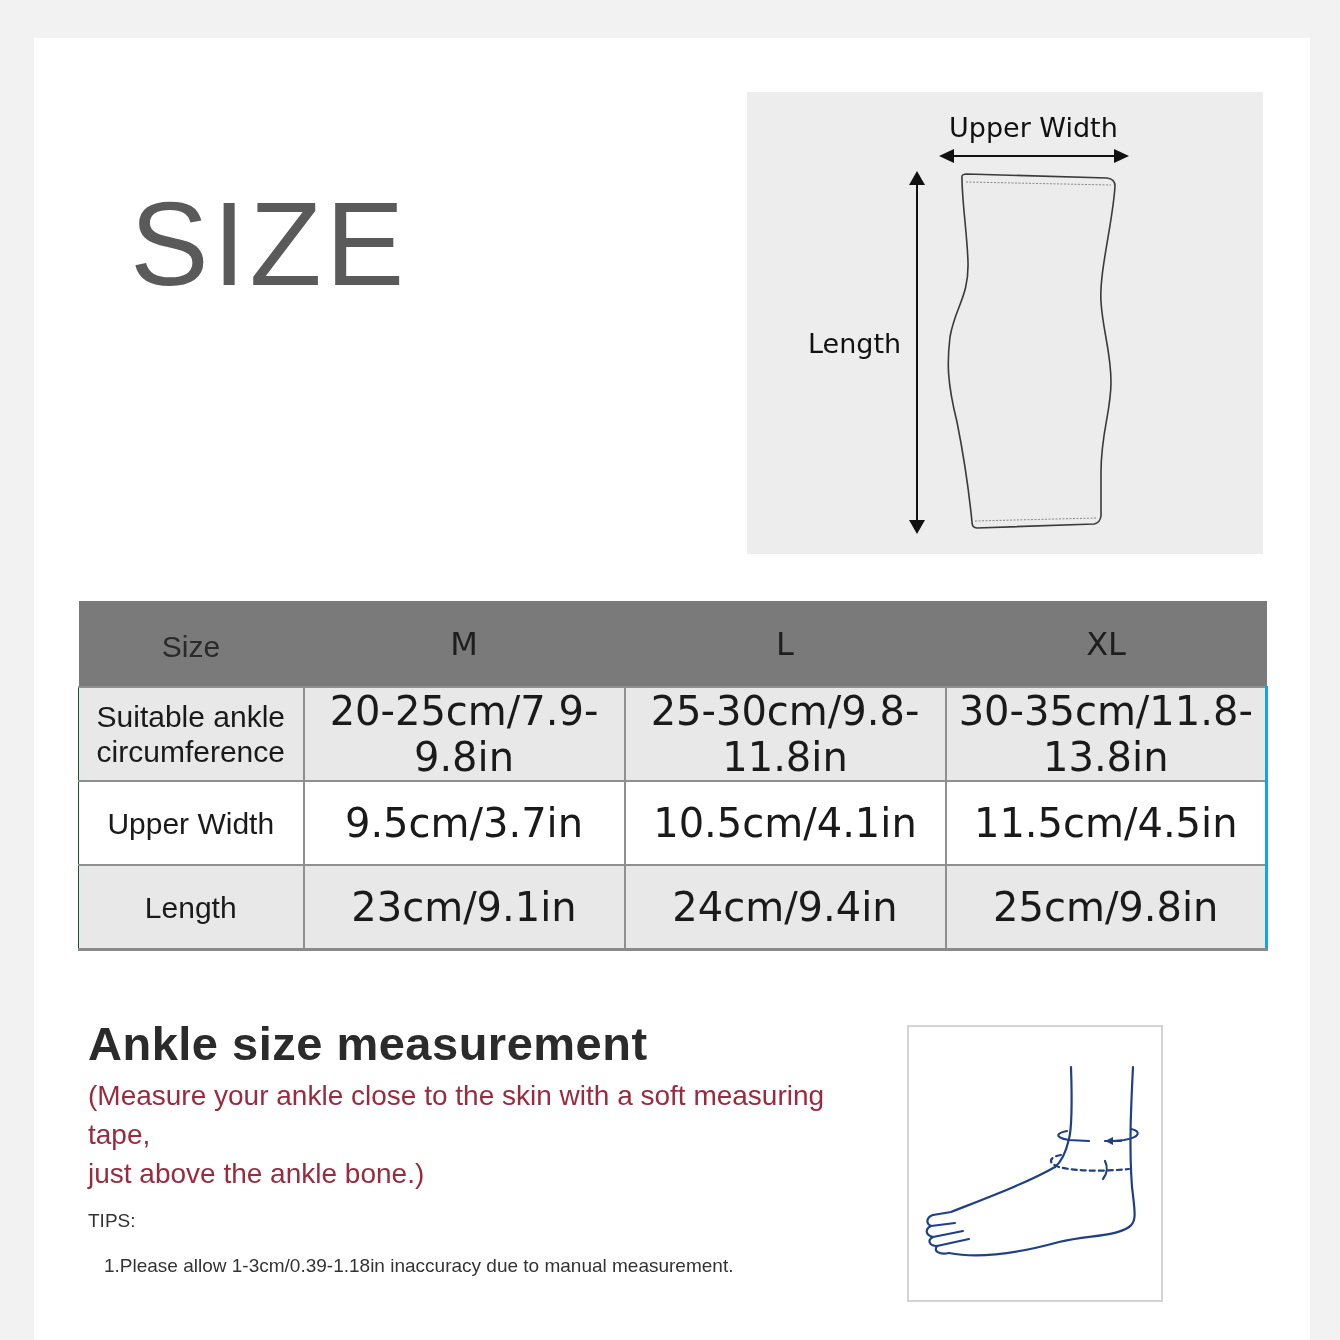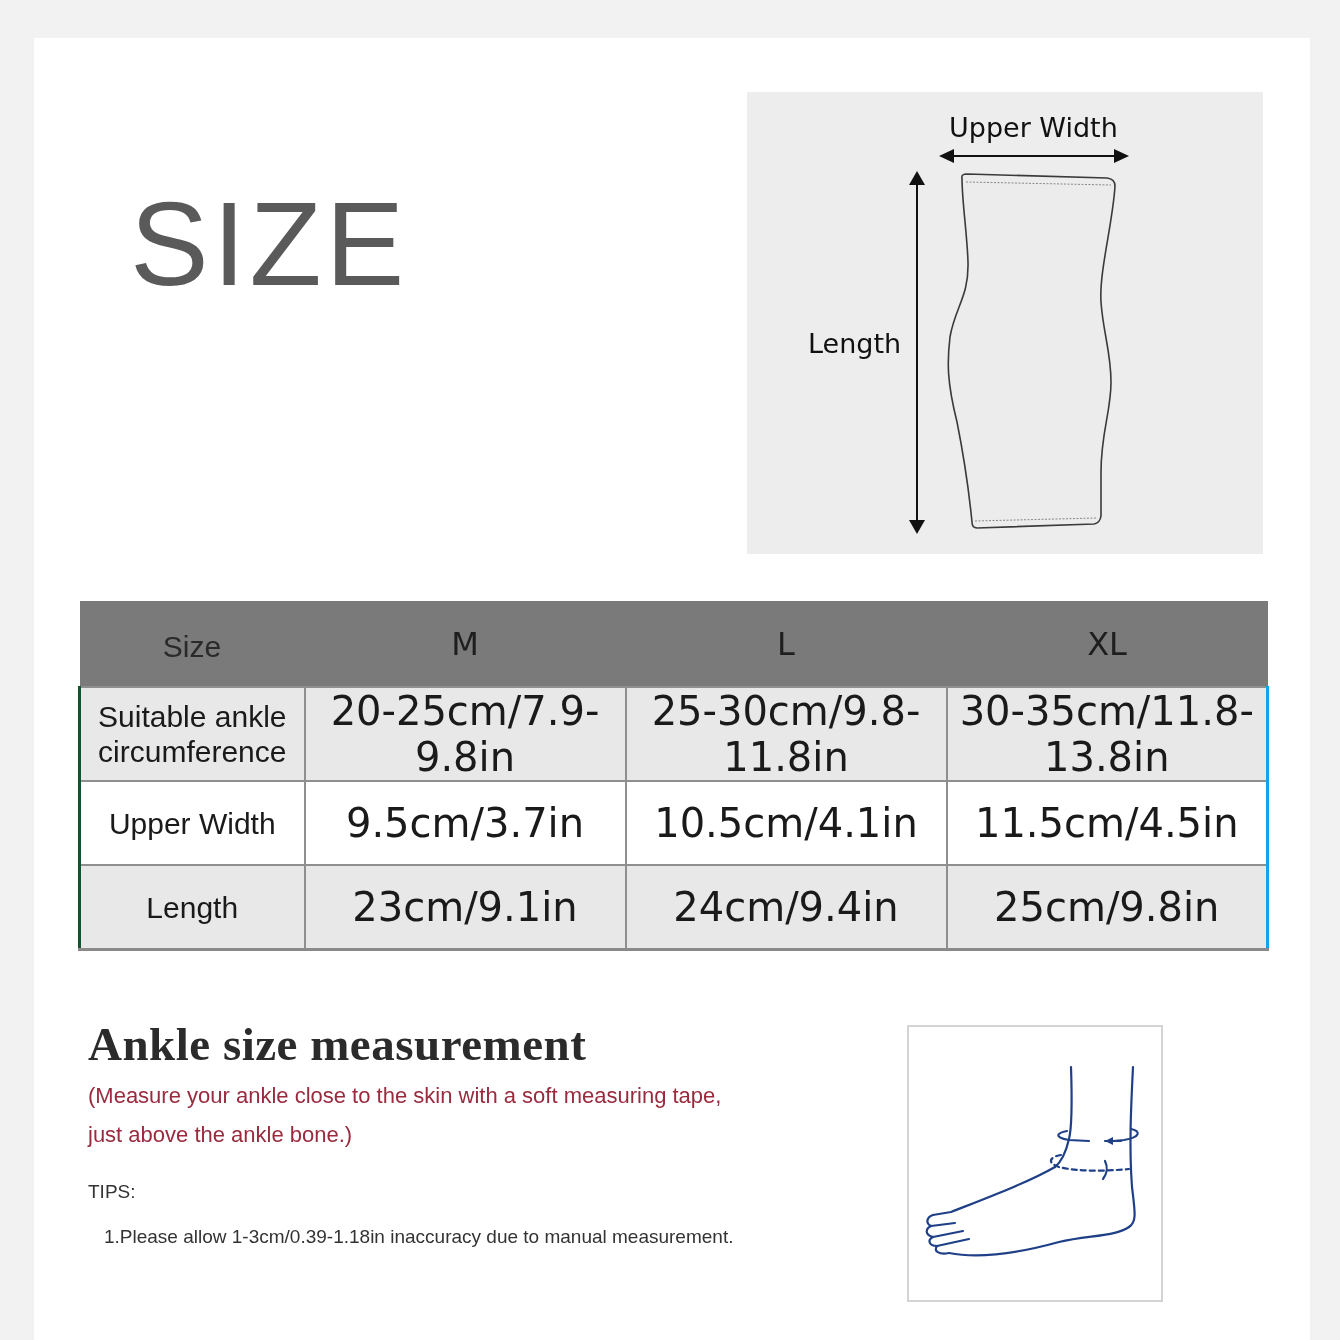--- a/index.html
+++ b/index.html
@@ -92,48 +92,48 @@
     font-size: 30px;
     line-height: 35px;
   }
   .size-table td.val {
     font-family: "DejaVu Sans", sans-serif;
     font-size: 40px;
   }
   .size-table tr.r0 td { background: #e8e8e8; height: 84px; }
   .size-table tr.r1 td { background: #ffffff; height: 82px; }
   .size-table tr.r2 td { background: #e8e8e8; height: 82px; }
-  .size-table td:first-child { border-left: 3px solid #14532d; }
+  .size-table td:first-child { border-left: 1px solid #14532d; }
   .size-table td:last-child { border-right: 3px solid #0ea5e9; }
   .size-table tr:last-child td { border-bottom: 3px solid #8a8a8a; }
 
   .measure {
     position: absolute;
     left: 88px;
     top: 1014px;
     width: 780px;
   }
   .measure h2 {
     margin: 0;
-    font-family: Liberation Serif, serif;
+    font-family: Liberation Sans, sans-serif;
     font-weight: bold;
     font-size: 47px;
     line-height: 60px;
     color: #2b2b2b;
     letter-spacing: 0.5px;
   }
   .measure .note {
     margin: 2px 0 0 0;
     font-family: "Liberation Sans", sans-serif;
-    font-size: 22px;
+    font-size: 28px;
     line-height: 39px;
     color: #9a2a3e;
   }
   .measure .tips-title {
-    margin-top: 23px;
+    margin-top: 13px;
     font-family: "Liberation Sans", sans-serif;
     font-size: 19px;
     line-height: 29px;
     color: #333;
   }
   .measure .tip {
     font-family: "Liberation Sans", sans-serif;
     font-size: 19px;
     line-height: 29px;
     color: #333;

